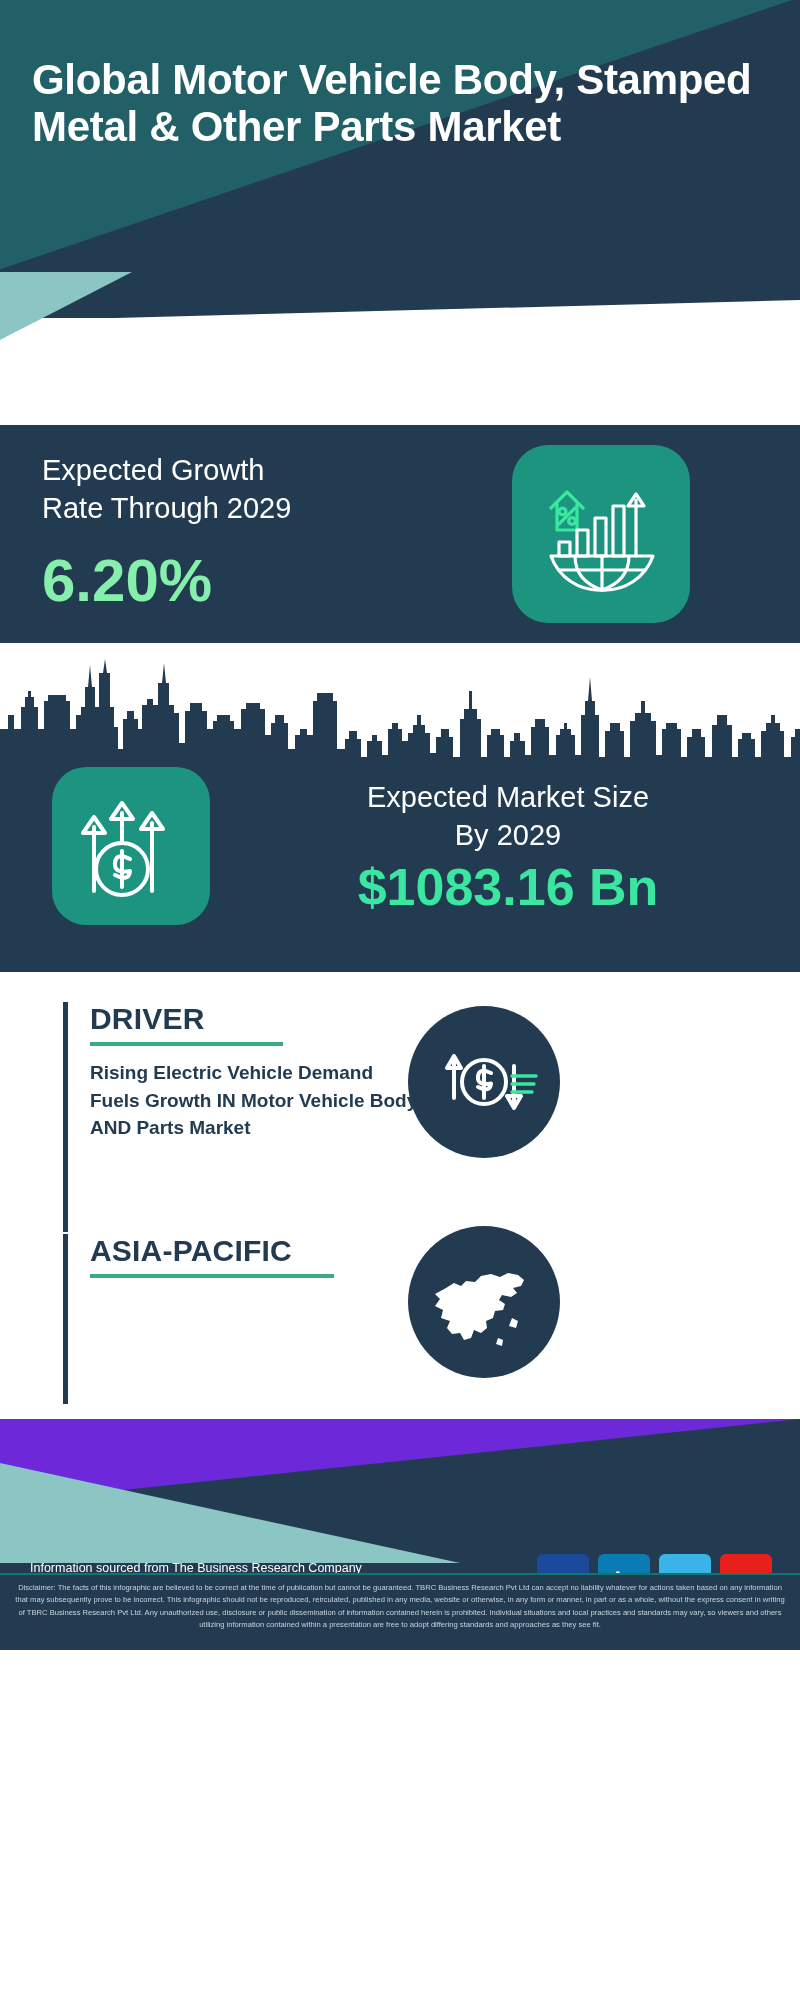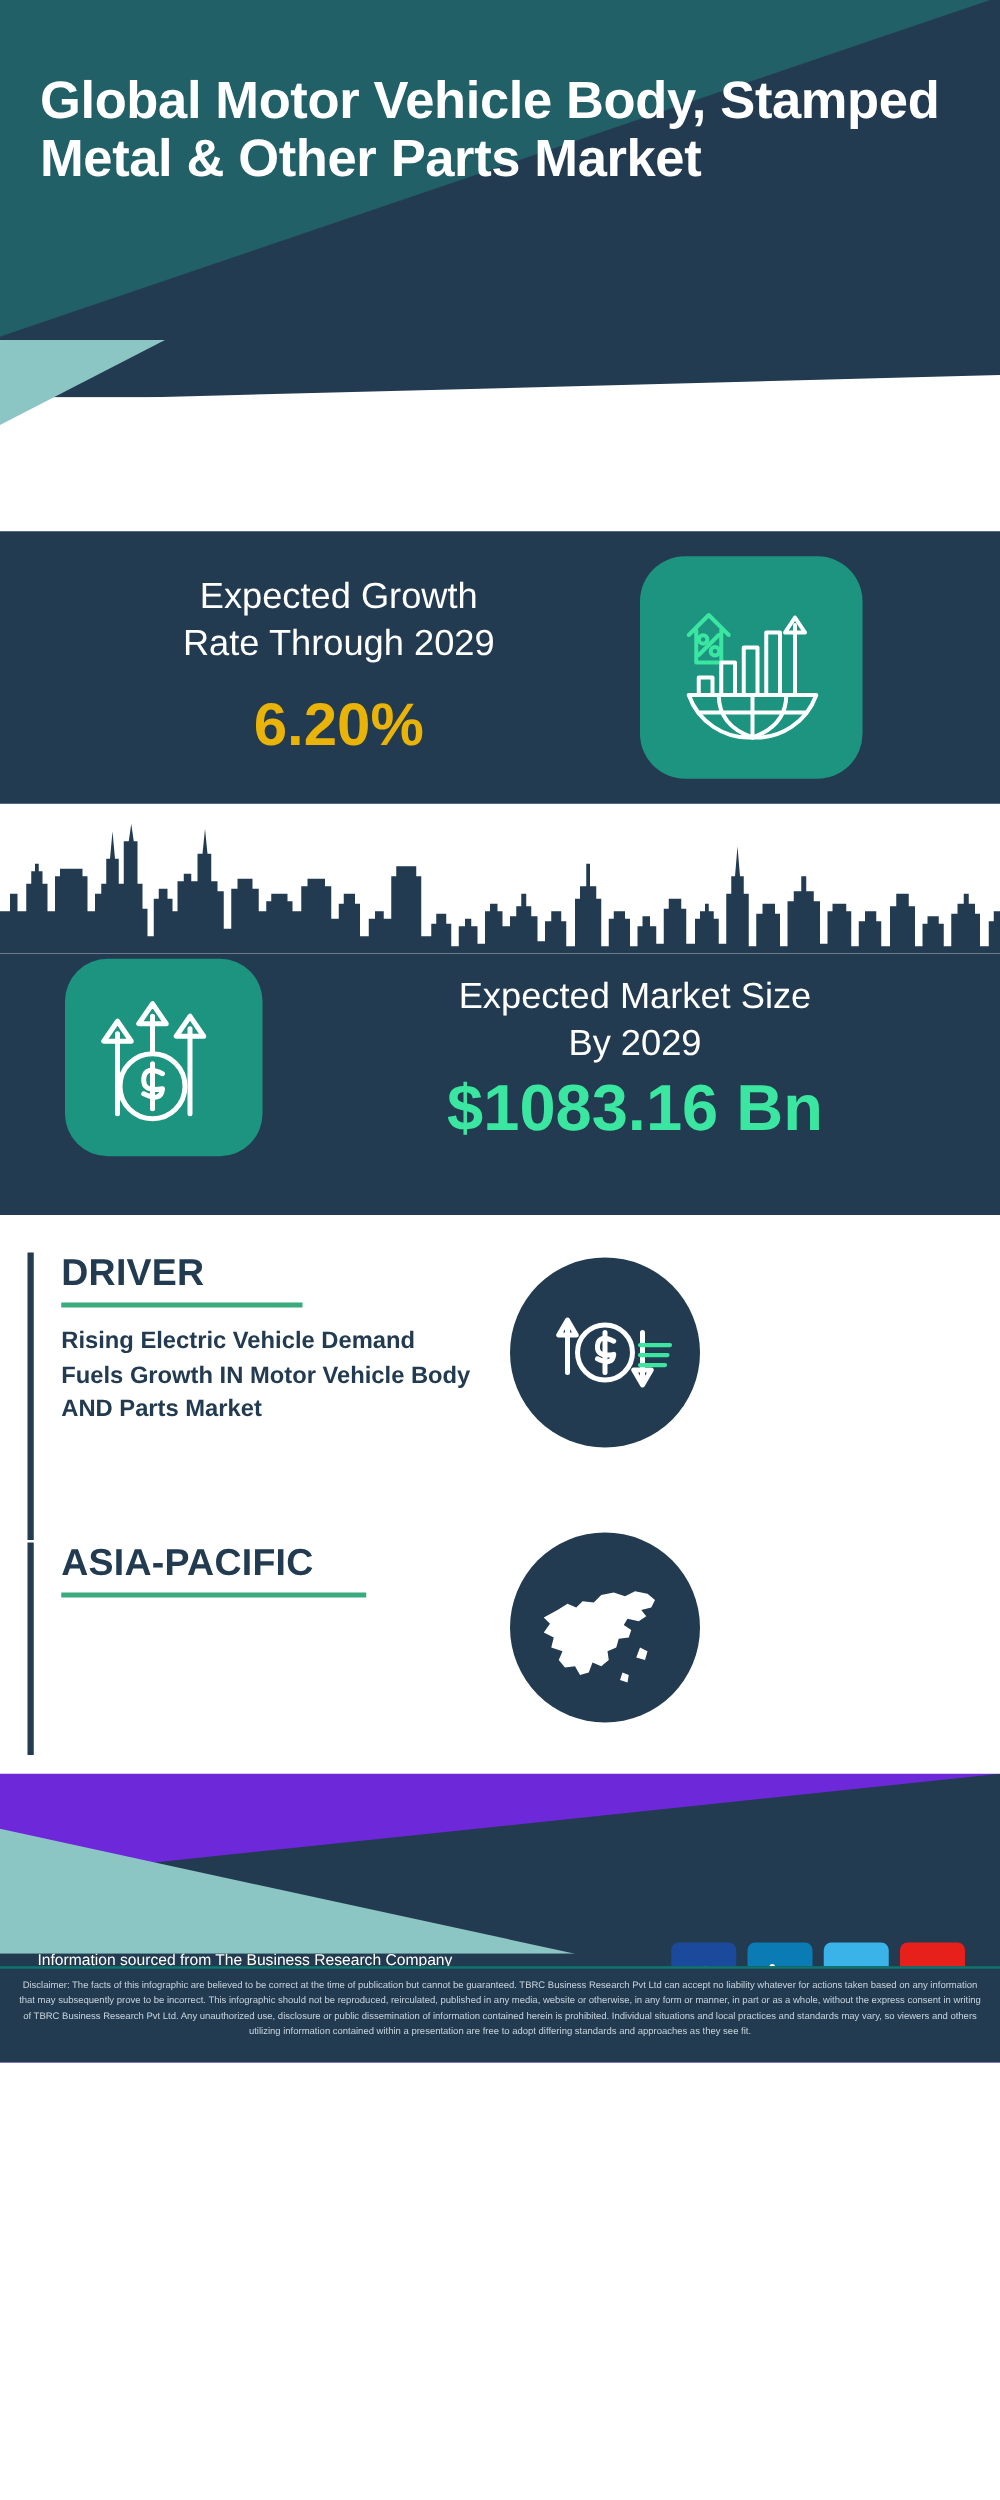--- a/index.html
+++ b/index.html
@@ -51,27 +51,27 @@
     clip-path:polygon(0 0, 132px 0, 0 68px);
   }
 
   
   .growth {
     position:relative; width:800px; height:218px;
     background:#223b51;
     display:flex; align-items:center;
   }
   .growth-text {
-    width:500px; padding-left:42px; text-align:center;
+    width:500px; padding-left:42px; text-align:left;
   }
   .growth-label {
     color:#ffffff; font-size:29px; line-height:1.32; font-weight:400;
   }
   .growth-value {
-    color:#eab308; font-size:48px; font-weight:bold; line-height:1.18;
+    color:#86efac; font-size:60px; font-weight:bold; line-height:1.18;
     margin-top:19px;
   }
   .growth-icon-wrap {
     position:absolute; left:512px; top:20px;
     width:178px; height:178px;
     border-radius:36px; background:#1d9480;
     display:flex; align-items:center; justify-content:center;
   }
 
   
@@ -99,21 +99,21 @@
   }
   .market-value {
     color:#3ae6a0; font-size:52px; font-weight:bold; line-height:1.1; margin-top:5px;
   }
 
   
   .content {
     position:relative; width:800px; height:447px; background:#ffffff;
   }
   .block {
-    position:absolute; display:flex;
+    position:absolute; display:flex;margin-left:41px;
   }
   .block-bar {
     width:5px; background:#223b51; flex:none; margin-right:22px;
   }
   .block-body { flex:1; }
   .block-head {
     color:#223b51; font-size:30px; font-weight:bold; letter-spacing:0.2px;
   }
   .block-rule {
     height:4px; background:#3aab7e; margin:6px 0 13px 0;

